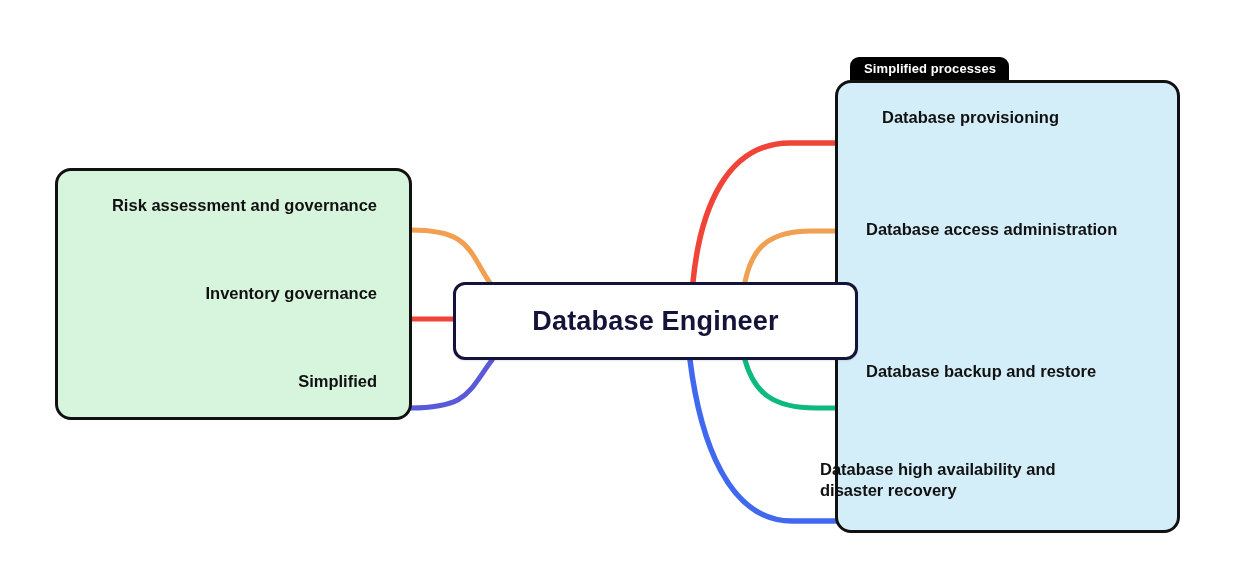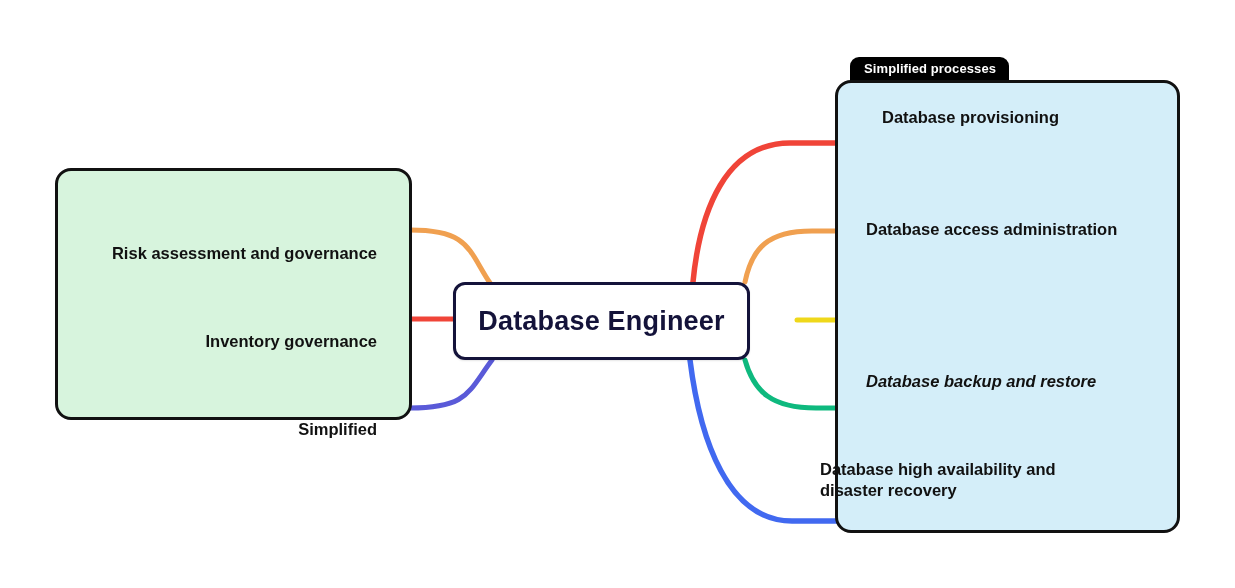--- a/index.html
+++ b/index.html
@@ -18,36 +18,36 @@
              border-radius:9px 9px 0 0;
              padding:5px 13px 7px 14px;white-space:nowrap;
              font-size:13px;font-weight:bold;letter-spacing:.1px;
              line-height:1.15;}
   .tab-left{left:68px;top:145px;}
   .tab-right{left:850px;top:57px;}
 
   
   .leaf{position:absolute;color:#111111;font-weight:bold;
         font-size:16.5px;line-height:1.28;white-space:pre-line;}
-  .leaf.l{text-align:right;margin-top:48px;}
+  .leaf.l{text-align:right;}
   .leaf.r{text-align:left;}
 
   
   .lf0{left:60px;top:195px;width:317px;}
   .lf1{left:60px;top:283px;width:317px;}
   .lf2{left:60px;top:371px;width:317px;}
   
   .rf0{left:866px;top:107px;width:300px;margin-left:16px;}
   .rf1{left:866px;top:195px;width:300px;margin-top:24px;}
   .rf2{left:866px;top:283px;width:300px;}
-  .rf3{left:866px;top:371px;width:300px;font-style:italic;}
+  .rf3{left:866px;top:361px;width:300px;}
   .rf4{left:820px;top:459px;width:290px;}
 
   
-  #center-node{position:absolute;left:453px;top:282px;width:297px;height:78px;
+  #center-node{position:absolute;left:453px;top:282px;width:405px;height:78px;
       box-sizing:border-box;background:#ffffff;
       border:3.5px solid #14133A;border-radius:12px;
       display:flex;align-items:center;justify-content:center;
       box-shadow:0 1px 2px rgba(0,0,0,.10);z-index:5;}
   #center-node .t{color:#14133A;font-size:27px;font-weight:bold;
       letter-spacing:.2px;white-space:nowrap;}
 </style>
 </head>
 <body>
 

